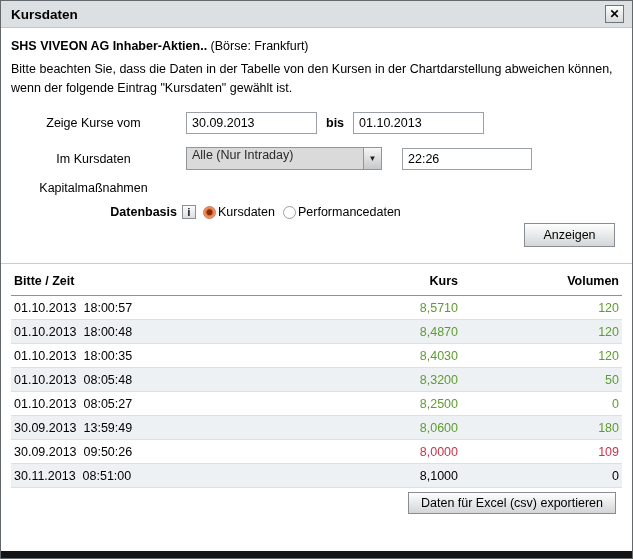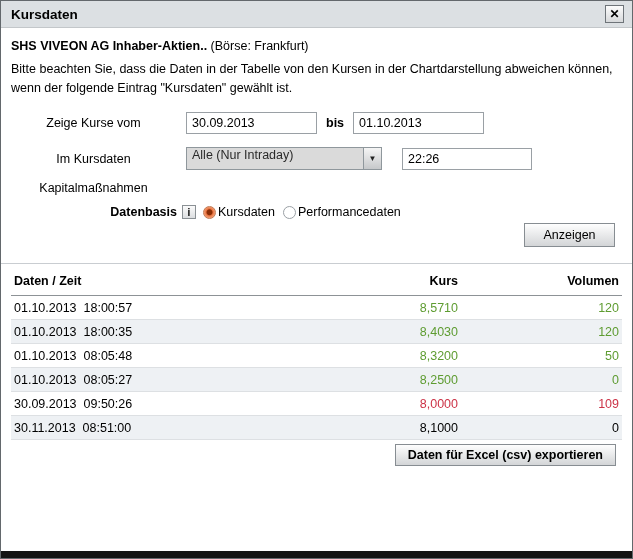--- a/index.html
+++ b/index.html
@@ -86,21 +86,21 @@
   .kurstable col.c2 { width:150px; }
   .kurstable col.c3 { width:161px; }
   .kurstable td { padding:5px 3px 4px; border-bottom:1px solid #dde0e3; }
   .kurstable tbody tr:nth-child(even) { background:#eef1f4; }
   .c-dt { white-space:pre; }
   .t-up { color:#5e9c31; }
   .t-down { color:#cc3347; }
   .t-flat { color:#000; }
 
   .export-row { display:flex; justify-content:flex-end; margin-top:4px; padding-right:6px; }
-  button.export { height:22px; font-size:12.5px;font-weight:bold; }
+  button.export { height:22px; font-size:12.5px; }
 
   .bottom-strip { position:absolute; left:0; right:0; bottom:0; height:7px; background:#141414; }
 </style>
 </head>
 <body>
 
 <div class="dialog">
 
   <div class="titlebar">
     <span class="title">Kursdaten</span>
@@ -162,52 +162,62 @@
     <div class="separator"></div>
 
     <table class="kurstable">
       <colgroup>
           <col class="c1">
           <col class="c2">
           <col class="c3">
         </colgroup>
       <thead>
         <tr>
-          <th>Daten / Zeit</th>
+          <th>Bitte / Zeit</th>
           <th class="num">Kurs</th>
           <th class="num">Volumen</th>
         </tr>
       </thead>
       <tbody>
 
   <tr>
     <td class="c-dt">01.10.2013  18:00:57</td>
     <td class="num c-kurs t-up">8,5710</td>
     <td class="num c-vol t-up">120</td>
   </tr>
 
+  <tr>
+    <td class="c-dt">01.10.2013  18:00:48</td>
+    <td class="num c-kurs t-up">8,4870</td>
+    <td class="num c-vol t-up">120</td>
+  </tr>
 
   <tr>
     <td class="c-dt">01.10.2013  18:00:35</td>
     <td class="num c-kurs t-up">8,4030</td>
     <td class="num c-vol t-up">120</td>
   </tr>
 
   <tr>
     <td class="c-dt">01.10.2013  08:05:48</td>
     <td class="num c-kurs t-up">8,3200</td>
     <td class="num c-vol t-up">50</td>
   </tr>
 
   <tr>
     <td class="c-dt">01.10.2013  08:05:27</td>
     <td class="num c-kurs t-up">8,2500</td>
     <td class="num c-vol t-up">0</td>
   </tr>
 
+  <tr>
+    <td class="c-dt">30.09.2013  13:59:49</td>
+    <td class="num c-kurs t-up">8,0600</td>
+    <td class="num c-vol t-up">180</td>
+  </tr>
 
   <tr>
     <td class="c-dt">30.09.2013  09:50:26</td>
     <td class="num c-kurs t-down">8,0000</td>
     <td class="num c-vol t-down">109</td>
   </tr>
 
   <tr>
     <td class="c-dt">30.11.2013  08:51:00</td>
     <td class="num c-kurs t-flat">8,1000</td>

